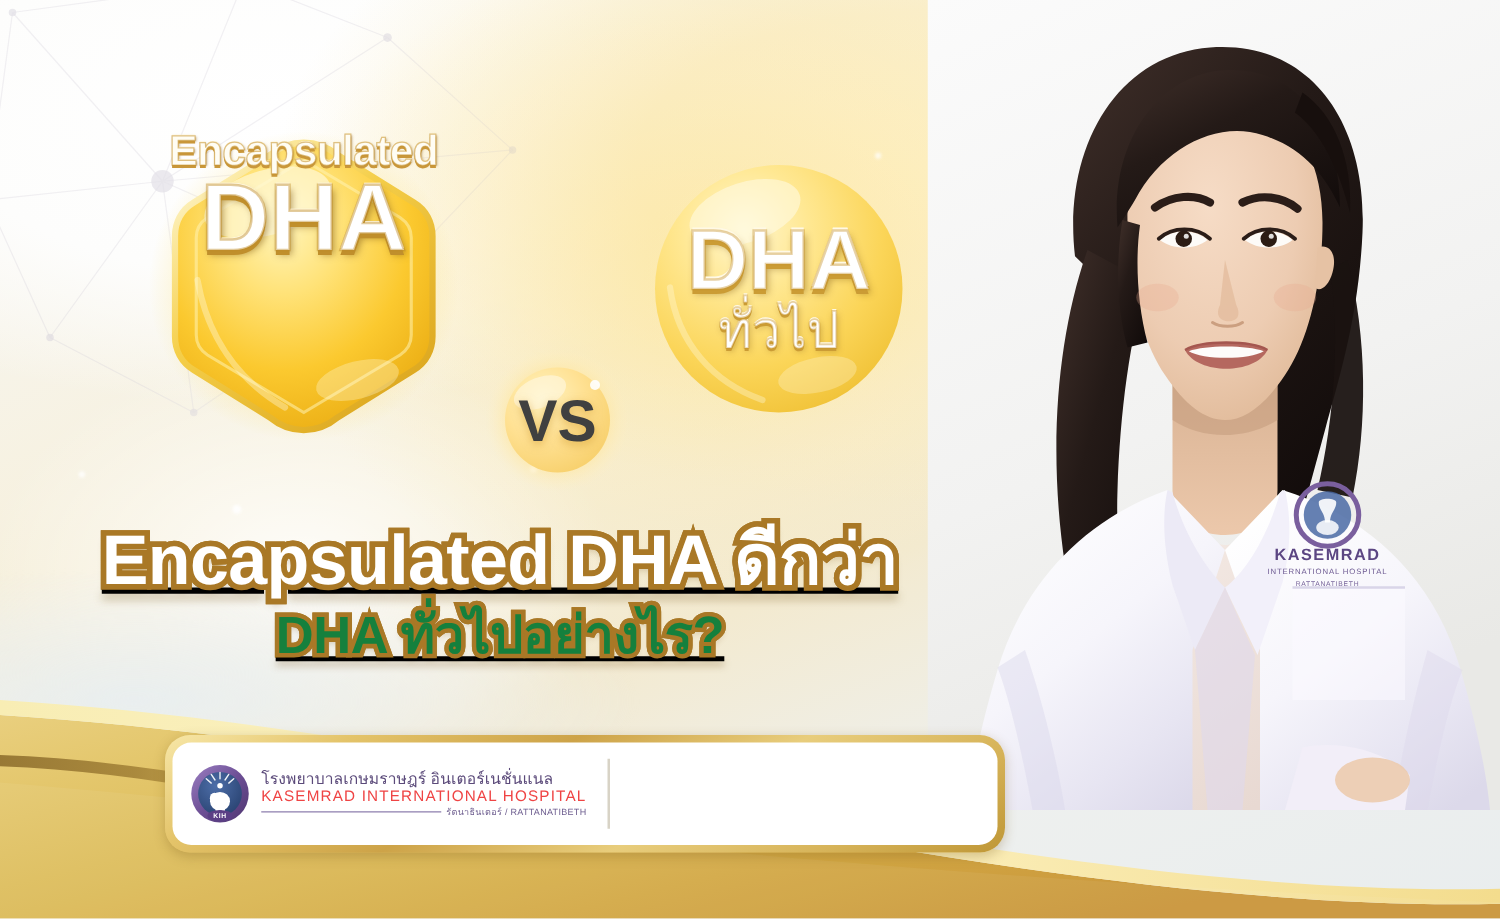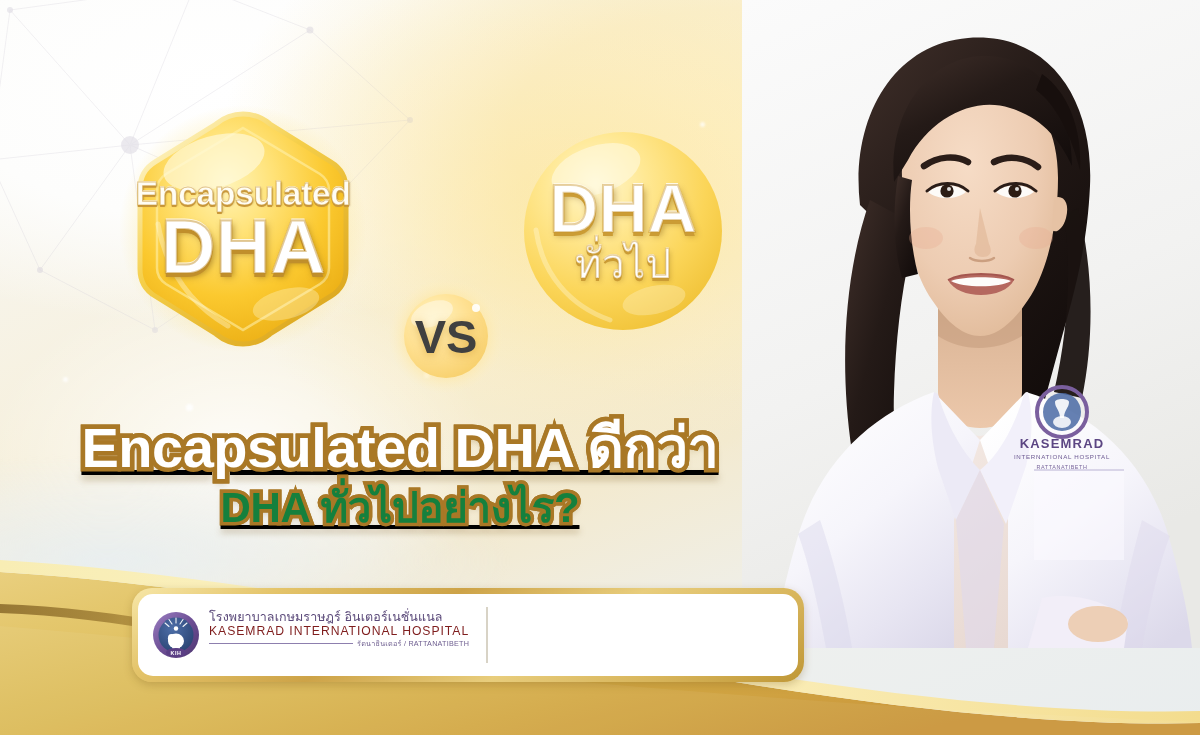--- a/index.html
+++ b/index.html
@@ -48,21 +48,21 @@
 
   
   .doctor-wrap { position: absolute; left: 742px; top: 0px; width: 458px; height: 648px; }
 
   
   .capsule-row { position: absolute; left: 0; top: 96px; width: 790px; height: 270px; }
 
   .hex-capsule { position: absolute; left: 118px; top: 8px; width: 250px; height: 250px; }
   .hex-text {
     position: absolute; left: 118px; top: 8px; width: 250px; height: 250px;
-    display: flex; flex-direction: column; align-items: center; justify-content: center;
+    display: flex; flex-direction: column; align-items: center; 
     pointer-events: none;
   }
   .hex-enc {
     font-size: 34px; font-weight: 700; letter-spacing: -0.5px; color: #fffdf4;
     line-height: 1; margin-bottom: 2px;
     text-shadow: 0 2px 0 #c9973a, 0 -1px 0 #fff6d9, 1px 1px 2px rgba(140,95,20,.55);
     -webkit-text-stroke: 1px rgba(196,145,45,.55);
   }
   .hex-dha {
     font-size: 76px; font-weight: 700; letter-spacing: 0px; color: #ffffff; line-height: .92;
@@ -118,25 +118,25 @@
     border-radius: 20px;
     background: linear-gradient(150deg,#f7e7a8 0%, #e4c46a 18%, #cda348 40%, #e8cd7c 62%, #d7b45a 82%, #bf9736 100%);
     padding: 6px;
     box-sizing: border-box;
     box-shadow: 0 3px 9px rgba(120,85,25,.28);
   }
   .bottom-card-inner {
     width: 100%; height: 100%; border-radius: 15px; background: #ffffff;
     display: flex; align-items: center; box-sizing: border-box; padding: 0 14px;
   }
-  .logo-zone { display: flex; gap: 9px; width: 330px; flex: none; }
+  .logo-zone { display: flex; align-items: center; gap: 9px; width: 330px; flex: none; }
   .logo-mark { width: 48px; height: 48px; flex: none; }
   .logo-lines { display: flex; flex-direction: column; line-height: 1.05; }
   .logo-th { font-size: 12.5px; color: #5b4a7a; letter-spacing: .1px; }
-  .logo-en { font-size: 12.2px; color: #7f1d1d; letter-spacing: .95px; margin-top: 1px; }
+  .logo-en { font-size: 12.2px; color: #ef4444; letter-spacing: .95px; margin-top: 1px; }
   .logo-sub-row { display: flex; align-items: center; gap: 4px; margin-top: 2px; }
   .logo-rule { flex: 1; height: 1px; background: #8d7fae; }
   .logo-sub { font-size: 7.2px; color: #6d5d8f; letter-spacing: .25px; white-space: nowrap; }
   .card-divider { width: 1.5px; height: 56px; background: #d8d3c6; margin: 0 18px 0 4px; flex: none; }
   .doctor-name { font-size: 30px; color: #6b4a1c; letter-spacing: .2px; white-space: nowrap; }
 </style>
 </head>
 <body>
 
 <div id="banner">

